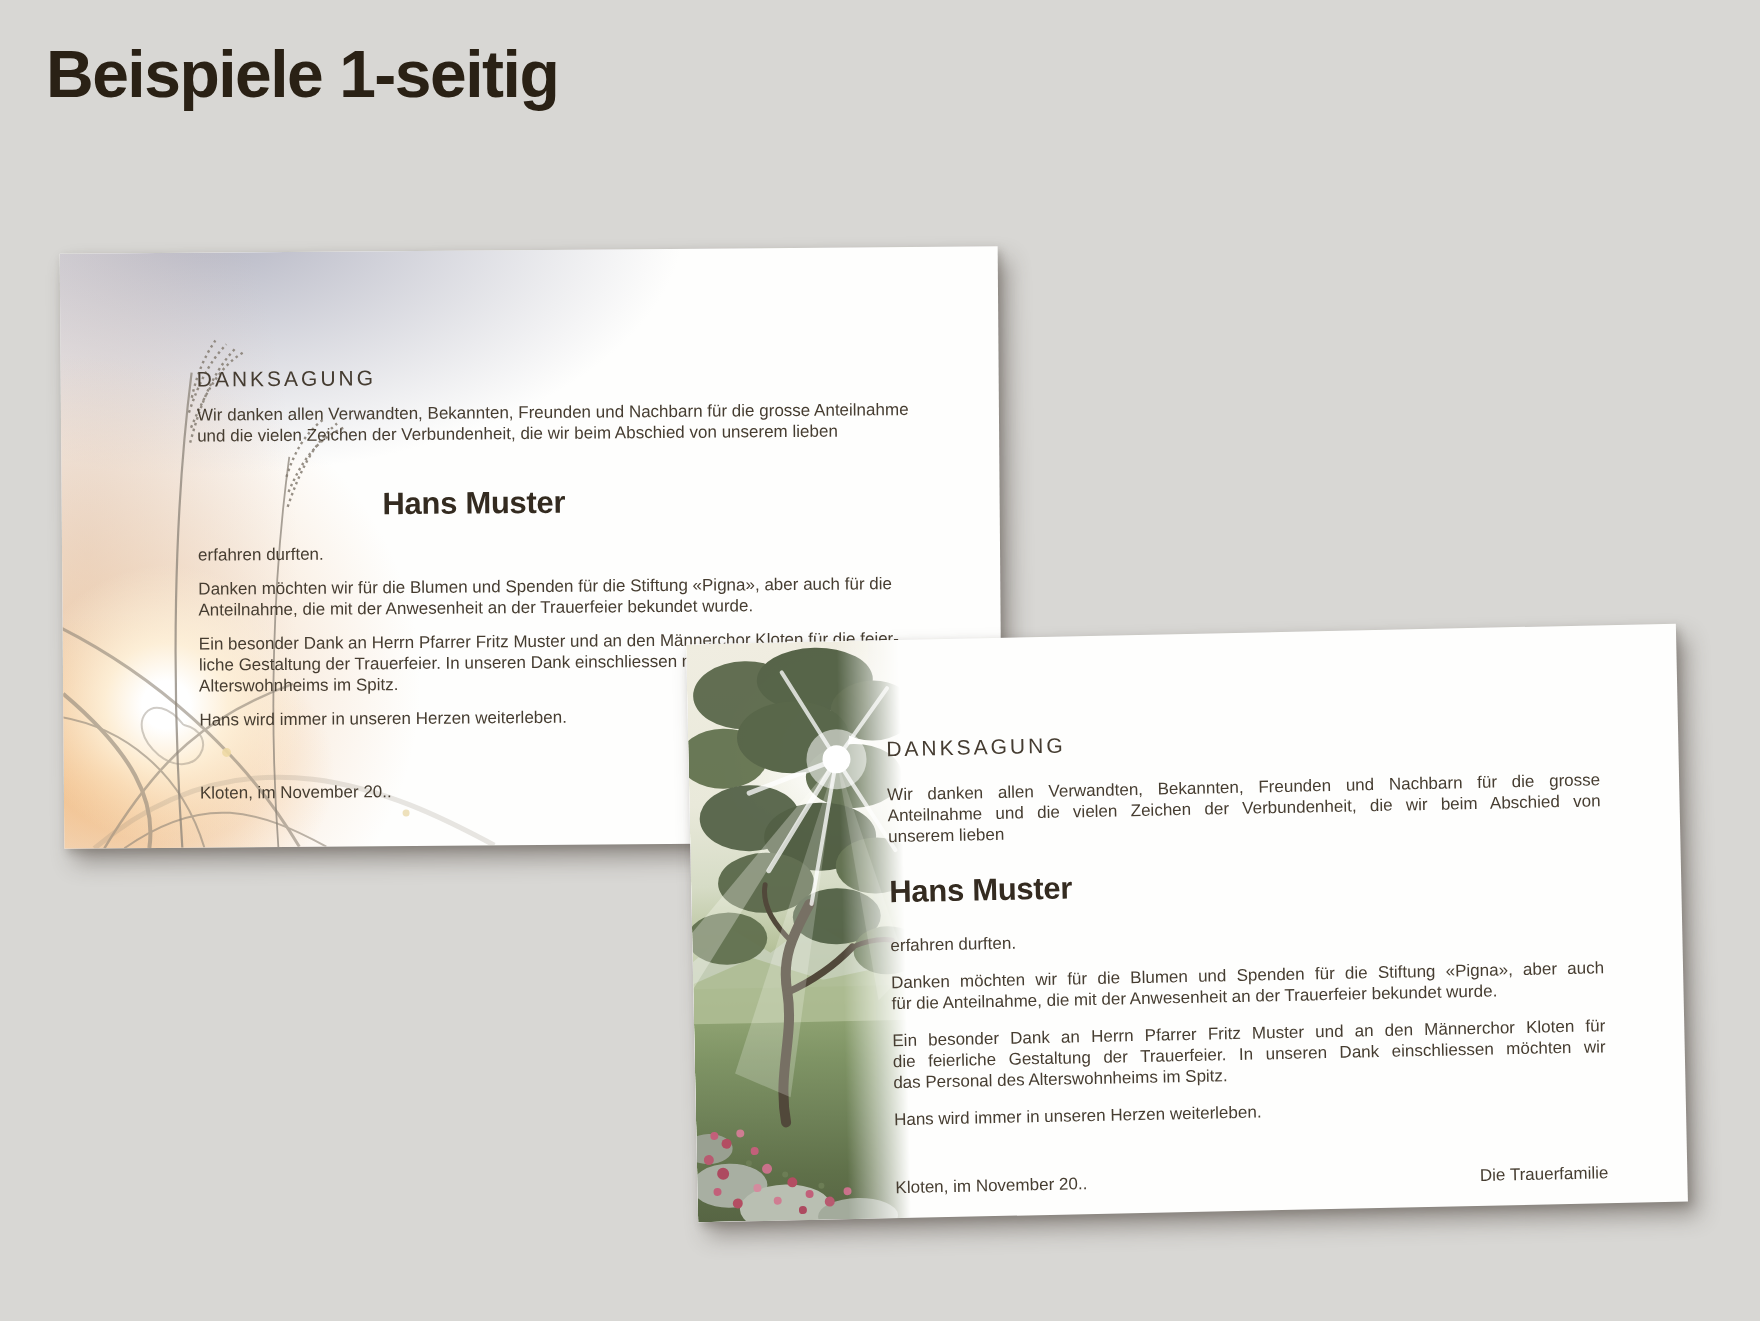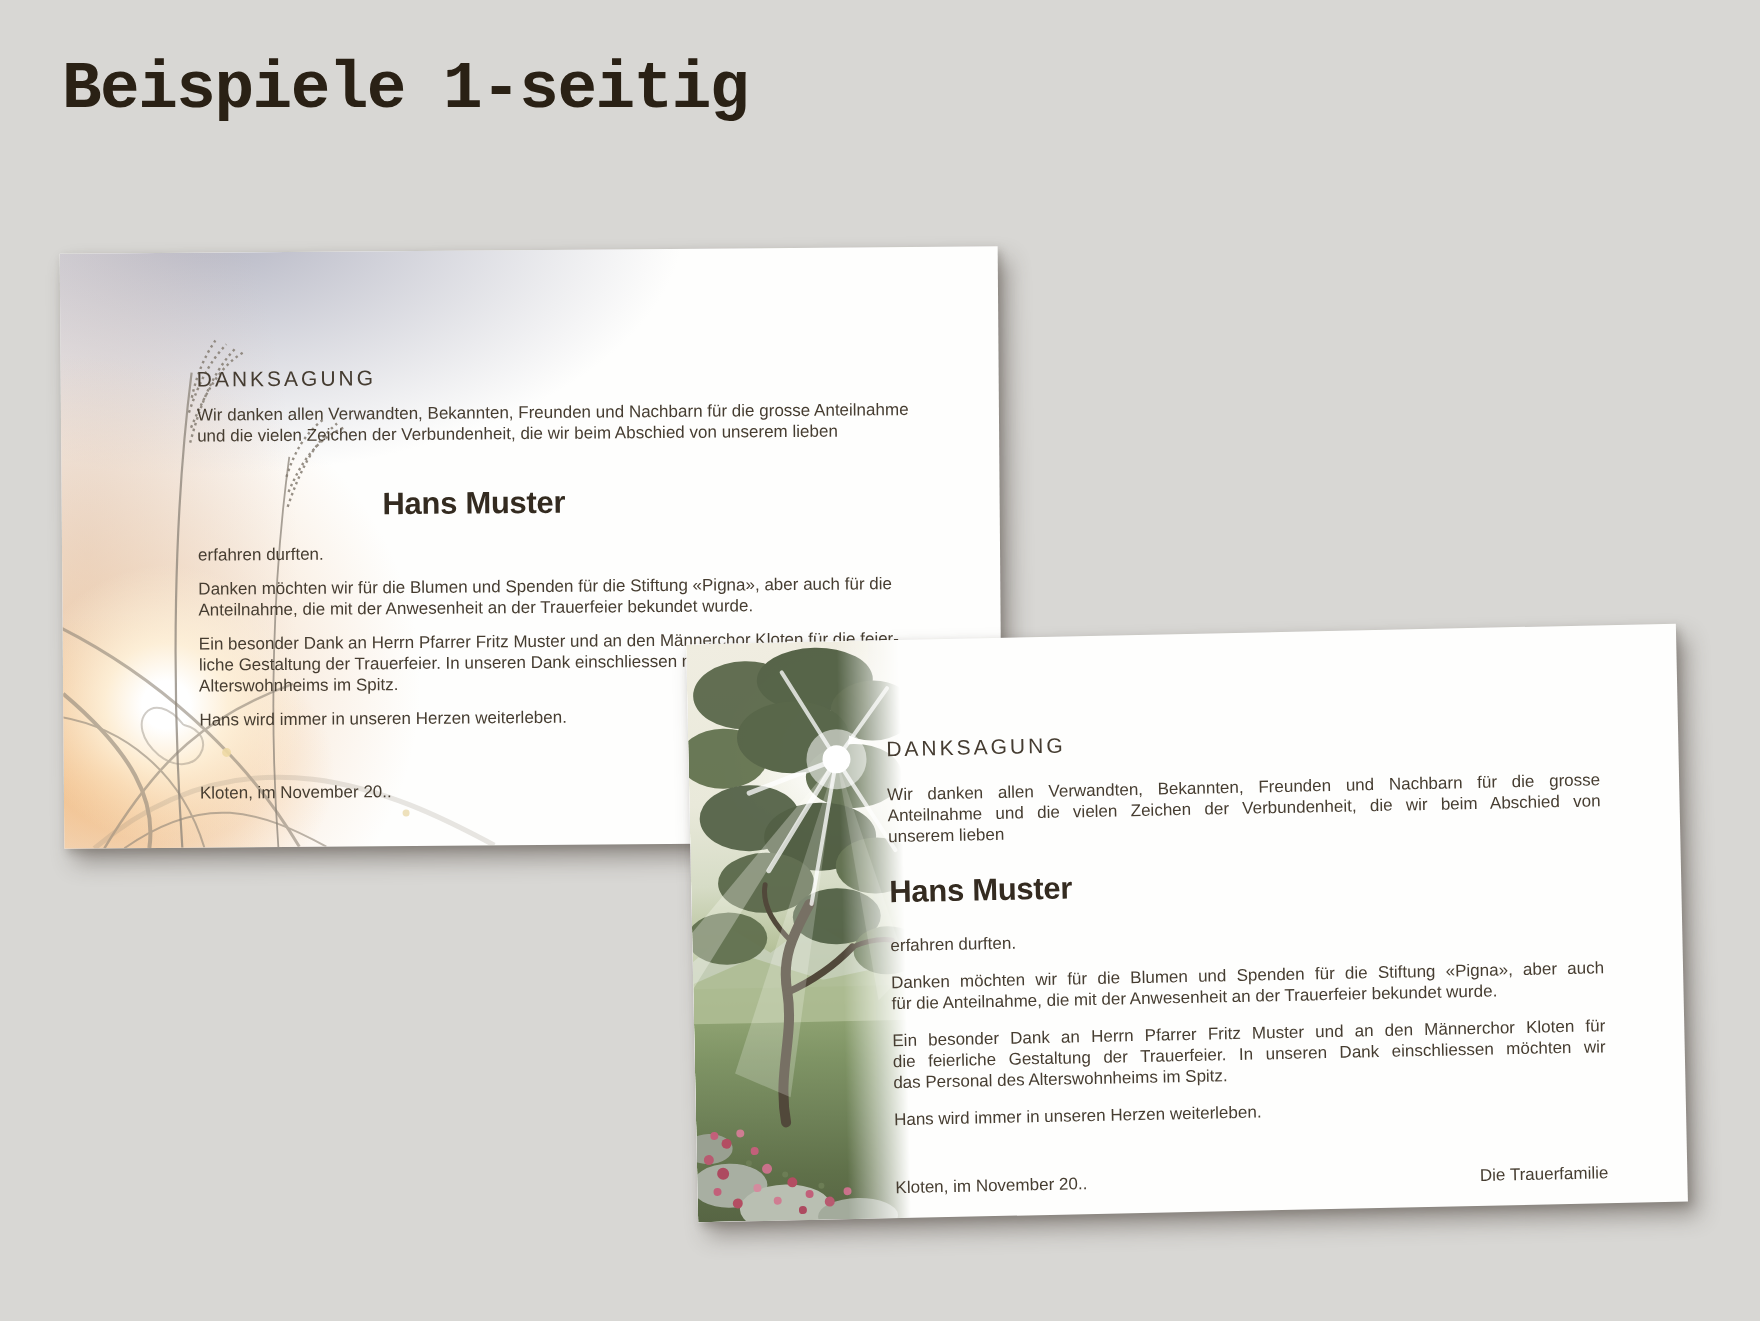--- a/index.html
+++ b/index.html
@@ -1,19 +1,19 @@
 <!DOCTYPE html>
 <html><head>
 <meta charset="utf-8">
 <style>
   html,body{margin:0;padding:0;}
   body{width:1760px;height:1321px;background:#d8d7d4;overflow:hidden;position:relative;
        font-family:"Liberation Sans",sans-serif;}
-  .page-title{position:absolute;left:46px;top:36px;margin:16px;
-       font-family:Liberation Mono, monospace;font-weight:700;font-size:66px;letter-spacing:-1.5px;
+  .page-title{position:absolute;left:46px;top:36px;margin:0;
+       font-family:Liberation Sans, sans-serif;font-weight:700;font-size:66px;letter-spacing:-1.5px;
        color:#2a2115;text-align:right;}
   .card{position:absolute;background:#fefefd;overflow:hidden;
        box-shadow:10px 14px 22px rgba(66,58,50,.42), 3px 4px 9px rgba(66,58,50,.25);}
   .card1{left:62px;top:250px;width:938px;height:595px;transform:rotate(-0.45deg);}
   .card2{left:692px;top:634px;width:990px;height:578px;transform:rotate(-1.2deg);}
   .art{position:absolute;inset:0;pointer-events:none;}
   
   .grass-bg{position:absolute;inset:0;background:
       radial-gradient(circle at 103px 452px, #ffffff 0 24px, rgba(255,244,222,.85) 62px, rgba(255,236,205,0) 140px),
       radial-gradient(ellipse 300px 220px at 55px 520px, rgba(243,185,122,.85), rgba(243,185,122,0) 72%),

